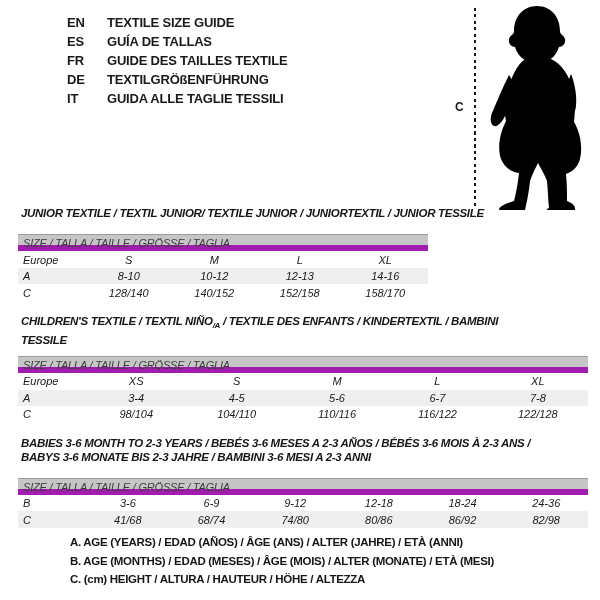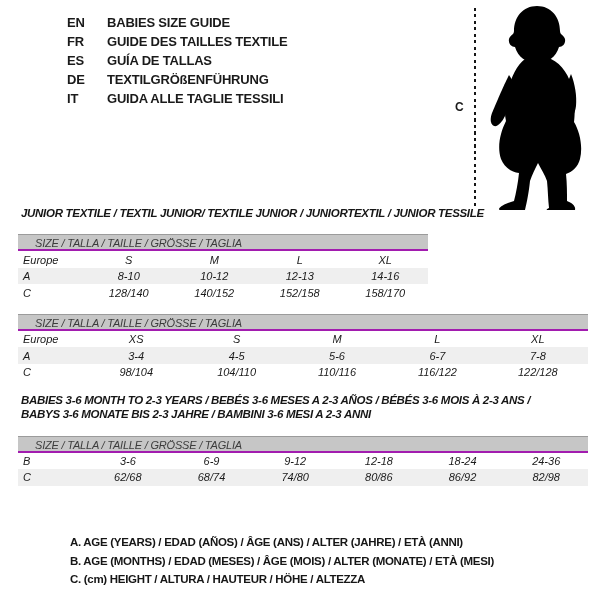--- a/index.html
+++ b/index.html
@@ -35,22 +35,22 @@
   .size-table { margin-bottom: 13px; }
   .table-title {
     font-size: 11.5px; font-weight: bold; letter-spacing: -0.3px;
     line-height: 14px; margin: 0 0 9px 3px; max-width: 520px; color: #161616;
   }
   .table-title sub { font-size: 8px; font-weight: bold; }
   .size-table:nth-of-type(1) .table-box { width: 410px; }
   .size-table:nth-of-type(2) .table-box,
   .size-table:nth-of-type(3) .table-box { width: 570px; }
   .table-header {
-    background: #c6c6c6; border-top: 1px solid #9b9b9b; border-bottom: 2px solid #a21caf;
-    height: 17px; line-height: 16px; padding-left: 17px;
+    background: #c6c6c6; border-top: 1px solid #9b9b9b; border-bottom: 6px solid #a21caf;
+    height: 17px; line-height: 16px; padding-left: 5px;
     font-size: 11px; color: #3c3c3c; letter-spacing: -0.2px;
   }
   .trow { display: flex; height: 16.5px; align-items: center; font-size: 11px; }
   .trow.alt { background: #efefef; }
   .row-label { width: 68px; padding-left: 5px; flex: none; }
   .cell { flex: 1; text-align: center; }
 
   
   .footnotes { position: absolute; top: 533px; left: 22px; margin-left: 48px; }
   .footnote {
@@ -59,31 +59,31 @@
   }
 </style>
 </head>
 <body>
 
 <div class="page">
 
   <div class="legend" id="legend">
   <div class="legend-row">
     <span class="legend-code">EN</span>
-    <span class="legend-text">BABIES SIZE GUIDE</span>
+    <span class="legend-text">TEXTILE SIZE GUIDE</span>
+  </div>
+
+  <div class="legend-row">
+    <span class="legend-code">ES</span>
+    <span class="legend-text">GUÍA DE TALLAS</span>
   </div>
 
   <div class="legend-row">
     <span class="legend-code">FR</span>
     <span class="legend-text">GUIDE DES TAILLES TEXTILE</span>
-  </div>
-
-  <div class="legend-row">
-    <span class="legend-code">ES</span>
-    <span class="legend-text">GUÍA DE TALLAS</span>
   </div>
 
   <div class="legend-row">
     <span class="legend-code">DE</span>
     <span class="legend-text">TEXTILGRÖßENFÜHRUNG</span>
   </div>
 
   <div class="legend-row">
     <span class="legend-code">IT</span>
     <span class="legend-text">GUIDA ALLE TAGLIE TESSILI</span>
@@ -133,20 +133,21 @@
   <span class="cell">128/140</span>
               <span class="cell">140/152</span>
               <span class="cell">152/158</span>
               <span class="cell">158/170</span>
             </div>
 </div>
     </div>
   </section>
 
   <section class="size-table">
+    <h2 class="table-title"><span class="t-pre">CHILDREN'S TEXTILE / TEXTIL NIÑO</span><sub class="t-sub">/A</sub><span class="t-post"> / TEXTILE DES ENFANTS / KINDERTEXTIL / BAMBINI TESSILE</span></h2>
     <div class="table-box">
       <div class="table-header">SIZE / TALLA / TAILLE / GRÖSSE / TAGLIA</div>
       <div class="table-rows">
   <div class="trow">
     <span class="row-label">Europe</span>
   <span class="cell">XS</span>
               <span class="cell">S</span>
               <span class="cell">M</span>
               <span class="cell">L</span>
               <span class="cell">XL</span>
@@ -183,21 +184,21 @@
   <span class="cell">3-6</span>
               <span class="cell">6-9</span>
               <span class="cell">9-12</span>
               <span class="cell">12-18</span>
               <span class="cell">18-24</span>
               <span class="cell">24-36</span>
             </div>
 
   <div class="trow alt">
     <span class="row-label">C</span>
-  <span class="cell">62/68</span>
+  <span class="cell">41/68</span>
               <span class="cell">68/74</span>
               <span class="cell">74/80</span>
               <span class="cell">80/86</span>
               <span class="cell">86/92</span>
               <span class="cell">82/98</span>
             </div>
 </div>
     </div>
   </section>
 </div>

